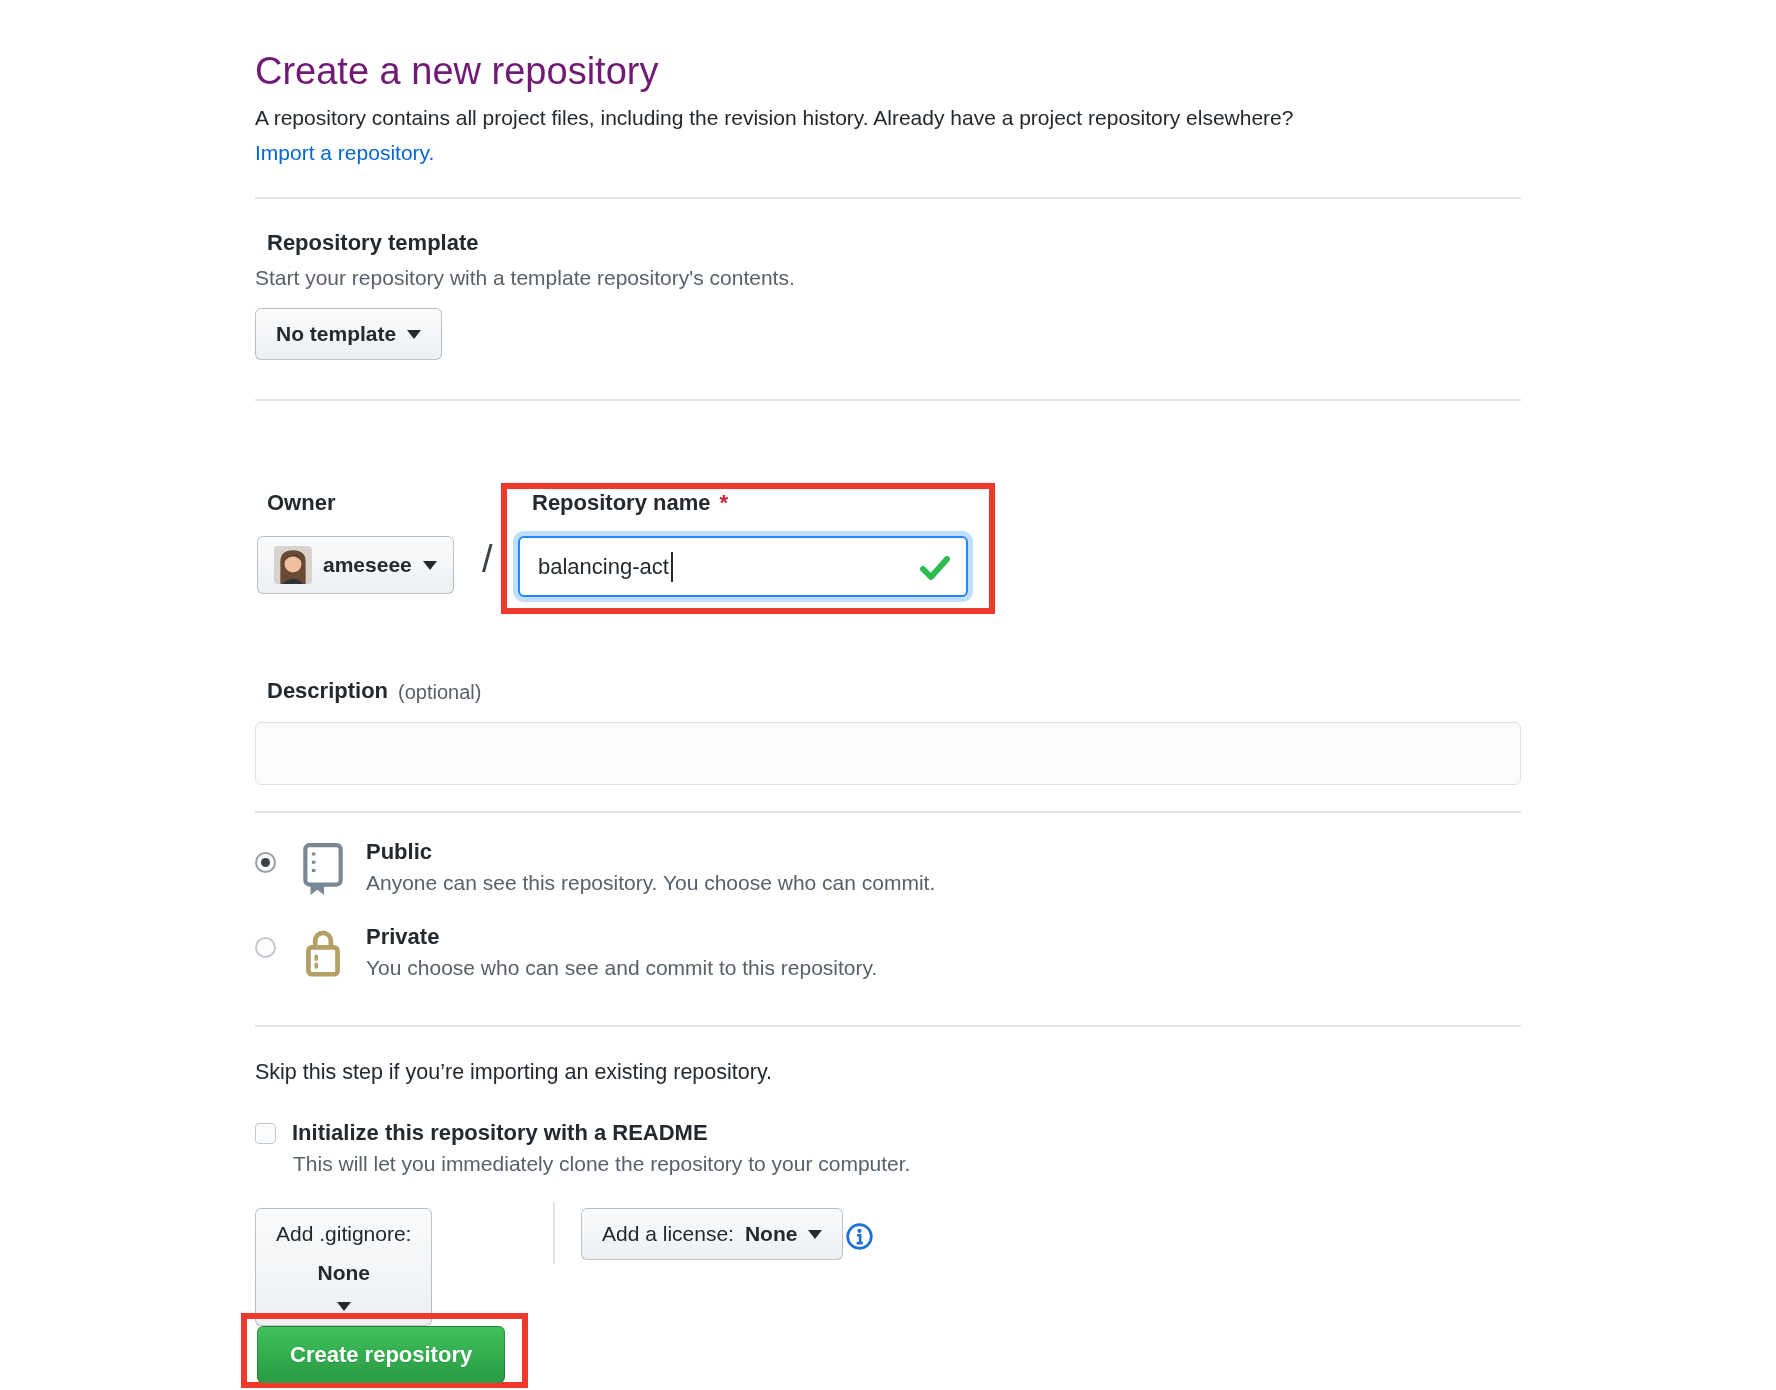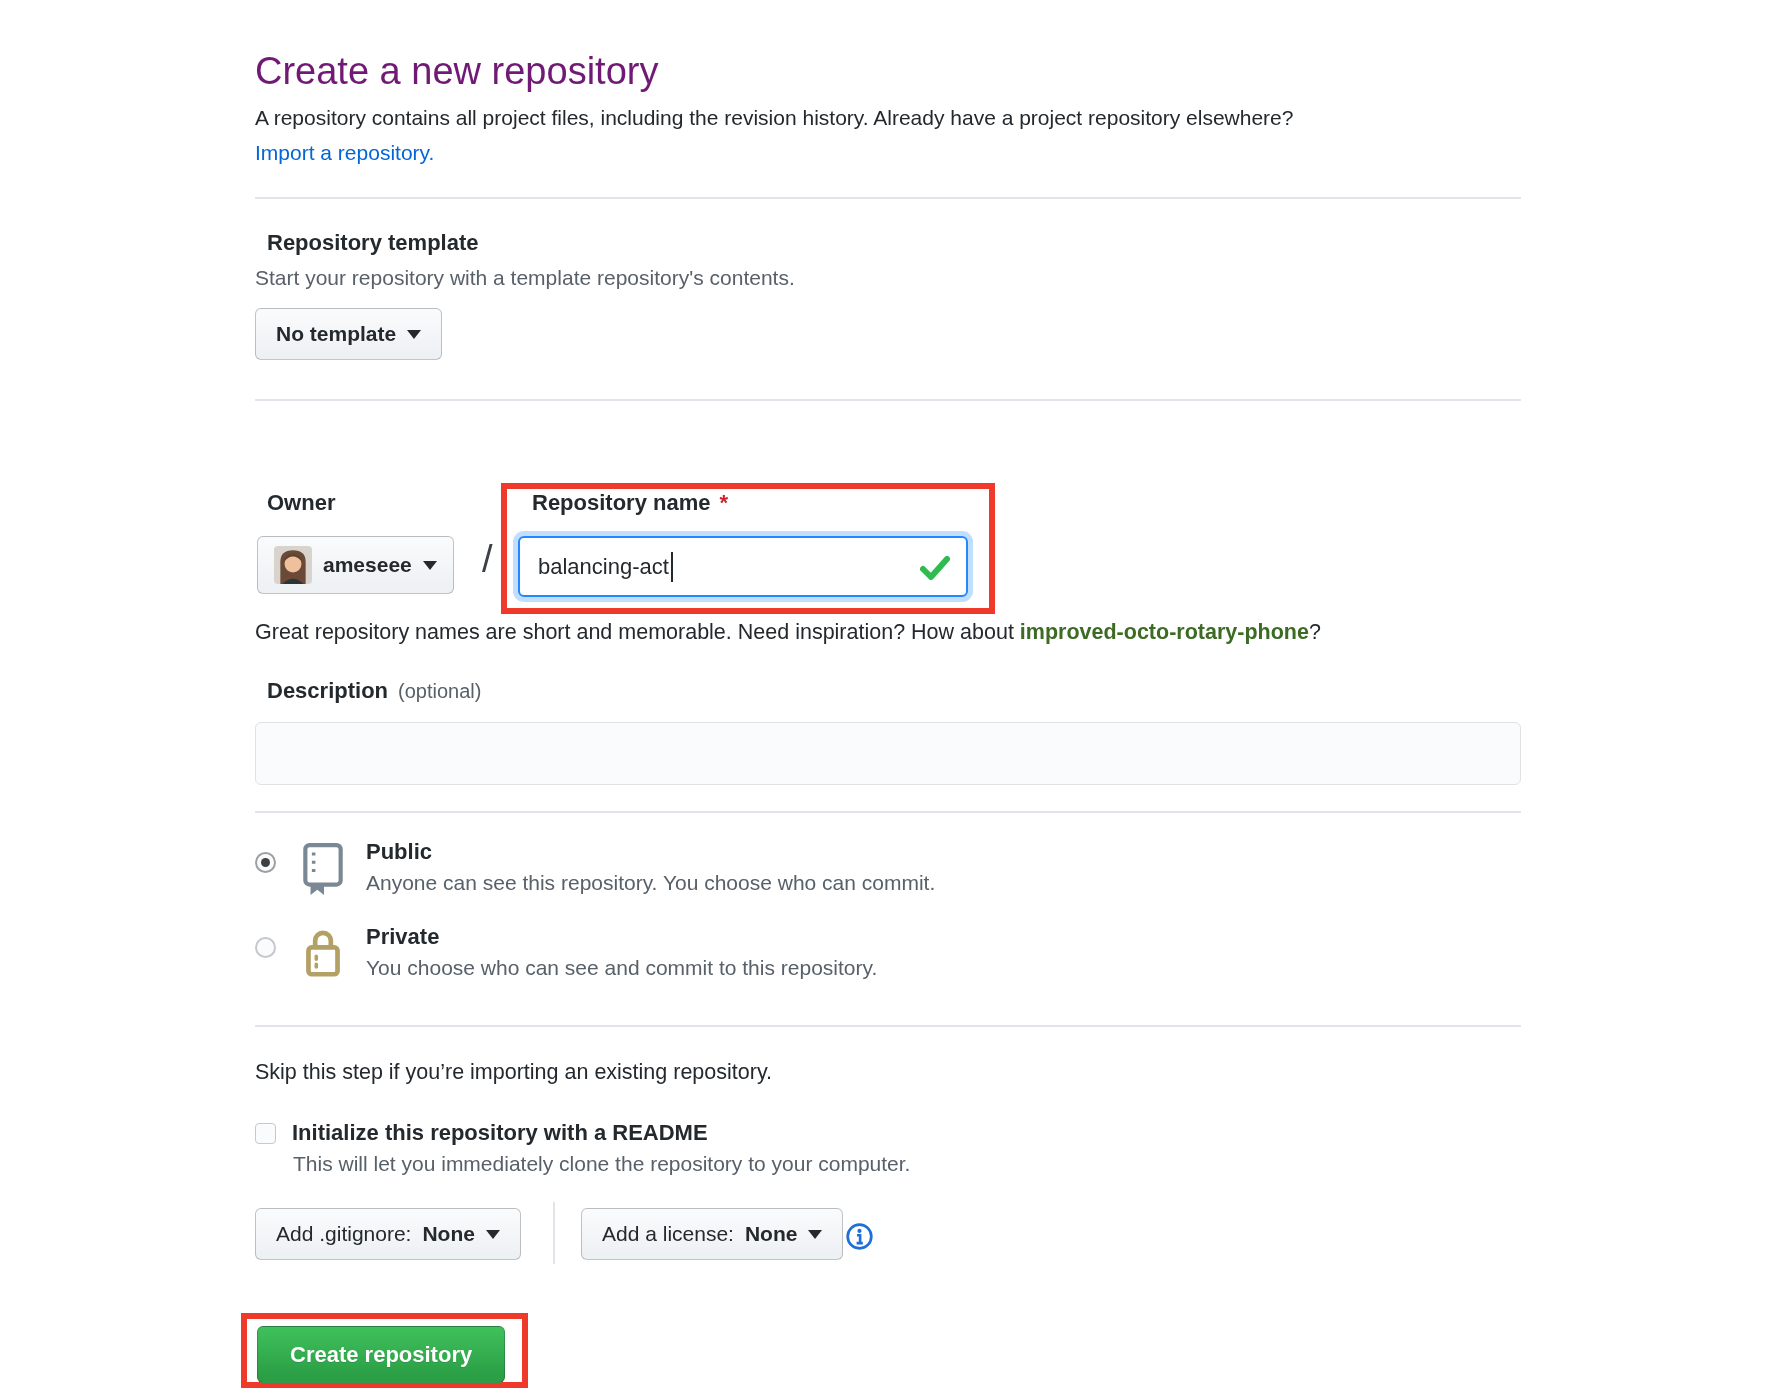--- a/index.html
+++ b/index.html
@@ -50,21 +50,21 @@
     left:518px; top:536px; width:450px; height:61px;
     display:flex; align-items:center;
     background:#fff; border:2px solid #2188ff; border-radius:6px;
     box-shadow:0 0 0 5px rgba(33,136,255,.28);
     padding:0 18px; font-size:22px; color:#24292e; cursor:text;
   }
   .text-cursor { width:2px; height:30px; background:#24292e; margin-left:2px; }
   .check-wrap { position:absolute; right:16px; top:18px; }
   .hint { left:255px; top:620px; width:1350px; font-size:21.5px; }
   .hint-suggestion { color:#3c6b24; font-weight:700; text-decoration:none; cursor:pointer; }
-  .desc-label-row { left:255px; top:678px; display:flex; gap:10px; align-items:center; }
+  .desc-label-row { left:255px; top:678px; display:flex; gap:10px; align-items:flex-end; }
   .optional { font-weight:400; color:#586069; font-size:20px; }
   .desc-input {
     left:255px; top:722px; width:1266px; height:63px;
     background:#fafbfc; border:1px solid #dfe2e5; border-radius:6px;
     font-family:"Liberation Sans",sans-serif; font-size:21px; color:#24292e;
     padding:0 16px;
   }
   .vis-option { left:255px; display:flex; align-items:flex-start; }
   .vis-public { top:836px; } .vis-private { top:921px; }
   .radio {
@@ -82,21 +82,21 @@
   .vis-title { font-weight:700; font-size:22px; line-height:32px; cursor:pointer; }
   .vis-desc { font-size:21px; line-height:30px; color:#586069; }
   .skip-note { left:255px; top:1060px; font-size:21.5px; color:#24292e; }
   .readme-row { left:255px; top:1116px; display:flex; align-items:flex-start; }
   .checkbox {
     width:21px; height:21px; border-radius:4px;
     border:1px solid #c4c9cf; background:#fafbfc; margin-top:7px; cursor:pointer; flex:0 0 auto;
   }
   .readme-label { margin-left:16px; font-weight:700; font-size:22px; line-height:34px; cursor:pointer; }
   .readme-sub { left:293px; top:1152px; font-size:21px; color:#586069; }
-  .gitignore-btn { left:255px; top:1208px; }
+  .gitignore-btn { left:255px; top:1208px;flex-direction:column; }
   .license-btn { left:581px; top:1208px; }
   .btn-normal-part { font-weight:400; }
   .vdiv { left:553px; top:1202px; width:2px; height:62px; background:#e1e4e8; }
   .info-wrap { left:845px; top:1222px; cursor:pointer; }
   .create-btn {
     left:257px; top:1326px; height:57px;
     display:inline-flex; align-items:center;
     background:linear-gradient(180deg,#3fc15b,#2b9e46 90%);
     border:1px solid rgba(27,31,35,.25); border-radius:6px;
     font-family:"Liberation Sans",sans-serif;
@@ -152,23 +152,20 @@
   <div class="abs name-input">
     <span>balancing-act</span>
     <span class="text-cursor"></span>
     <span class="check-wrap">
       <svg width="30" height="24" viewBox="0 0 30 24">
         <path d="M3 13 l8 8 L27 3" fill="none" stroke="#2ebc4f" stroke-width="6" stroke-linecap="round" stroke-linejoin="round"></path>
       </svg>
     </span>
   </div>
 
-  <p class="abs hint">
-    <span>Great repository names are short and memorable. Need inspiration? How about </span><a class="hint-suggestion">improved-octo-rotary-phone</a><span>?</span>
-  </p>
 
   <div class="abs desc-label-row">
     <span class="section-label">Description</span>
     <span class="optional">(optional)</span>
   </div>
   <input class="abs desc-input" value="" style="">
 
   <div class="abs divider hr3"></div>
 
   <div class="abs vis-option vis-public">

